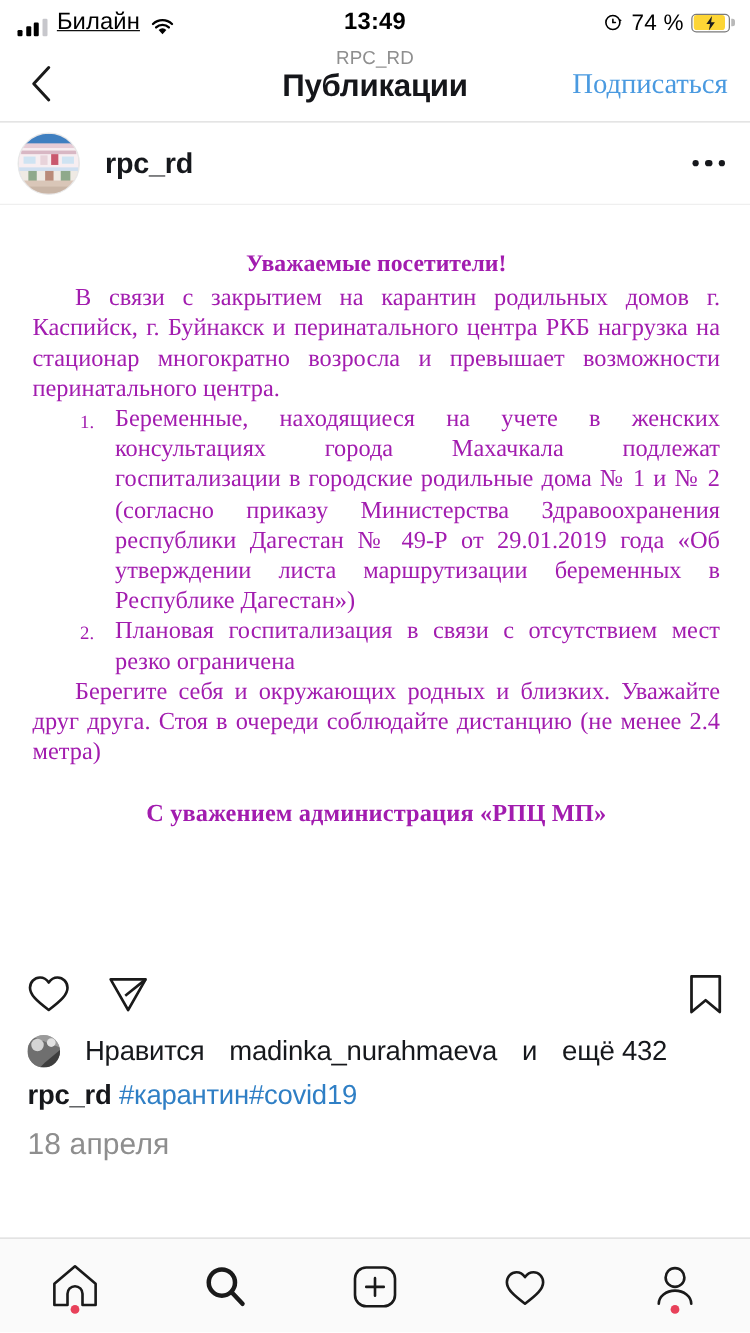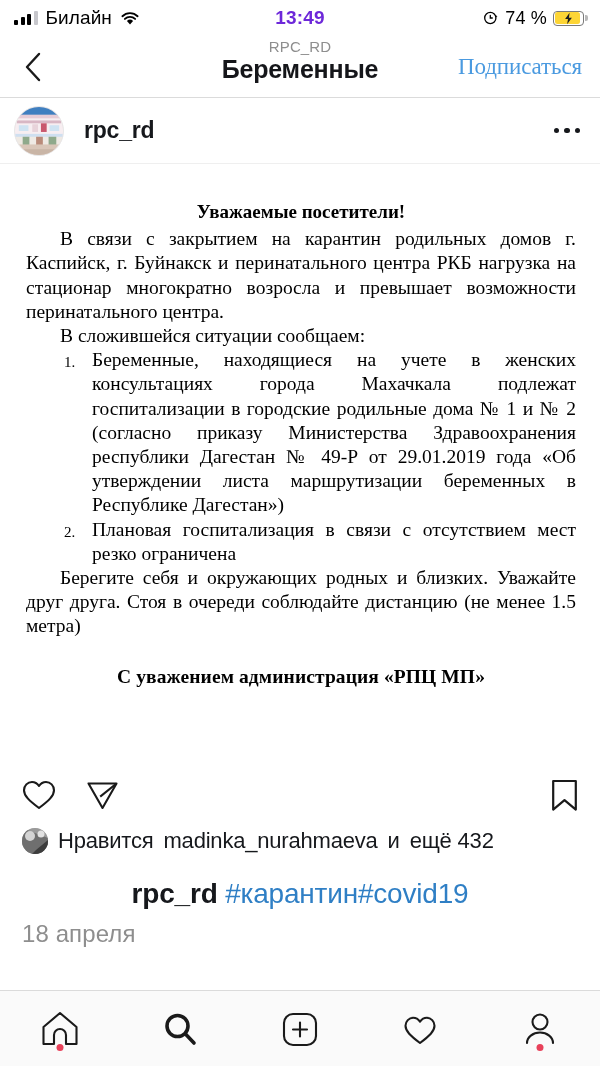--- a/index.html
+++ b/index.html
@@ -14,32 +14,32 @@
   .phone { width:600px; height:1066px; display:flex; flex-direction:column; background:#fff; position:relative; }
 
   
   .statusbar {
     height:36px; flex:0 0 36px;
     display:flex; align-items:center;
     padding:0 16px 0 14px;
     background:#fff;
     position:relative;
   }
-  .sb-left { display:flex; align-items:center; gap:8px; }
+  .sb-left { display:flex; align-items:flex-end; gap:8px;text-decoration:underline; }
   .bars { display:flex; align-items:flex-end; gap:2.5px; height:14px; }
   .bars i { width:4px; background:#000; border-radius:1px; display:block; }
   .bars i:nth-child(1){ height:5px; }
   .bars i:nth-child(2){ height:8px; }
   .bars i:nth-child(3){ height:11px; }
   .bars i:nth-child(4){ height:14px; background:#c7c7cc; }
   .carrier { font-size:19px; letter-spacing:.1px; color:#000; }
   .wifi { width:20px; height:15px; display:block; }
   .sb-center {
     position:absolute; left:0; right:0; text-align:center;
-    font-size:19px; font-weight:700; letter-spacing:.2px; color:#6d28d9;
+    font-size:19px; font-weight:700; letter-spacing:.2px; color:#000000;
     pointer-events:none;
   }
   .sb-right { margin-left:auto; display:flex; align-items:center; gap:6px; }
   .lockrot { width:16px; height:16px; display:block; }
   .battpct { font-size:18px; color:#000; letter-spacing:.2px; }
   .batt { position:relative; width:31px; height:15px; }
   .batt .shell { position:absolute; inset:0; border:1.5px solid #7a7a7a; border-radius:4px; background:#fff; }
   .batt .fill { position:absolute; left:1.5px; top:1.5px; bottom:1.5px; width:25px; background:#fdd535; border-radius:2.5px; }
   .batt .cap { position:absolute; right:-3.5px; top:4.5px; width:2.5px; height:6px; background:#b9b9b9; border-radius:0 2px 2px 0; }
   .batt .bolt { position:absolute; left:9px; top:1px; width:13px; height:13px; }
@@ -91,21 +91,21 @@
   
   .postmedia {
     flex:0 0 600px; height:600px;
     background:#fff;
     padding:36px 24px 0 26px;
     overflow:hidden;
     position:relative;
   }
   .doc {
     font-family:"Liberation Serif", serif;
-    color:#000000;
+    color:#a21caf;
     font-size:19.5px;
     line-height:24.2px;
     text-align:justify;
     text-justify:inter-word;
   }
   .doc .center { text-align:center; font-weight:700; font-size:19px; margin-bottom:3px; }
   .doc p { margin:0; text-indent:34px; }
   .doc ol { list-style:none; counter-reset:li; margin:0; padding:0; }
   .doc ol li {
     counter-increment:li;
@@ -126,25 +126,25 @@
     display:flex; align-items:center;
     padding:0 22px 0 22px;
     background:#fff;
   }
   .act { cursor:pointer; display:flex; align-items:center; justify-content:center; }
   .act.heart { margin-right:30px; }
   .act.save { margin-left:auto; }
 
   
   .caption { padding:0 22px; background:#fff; flex:1 1 auto; }
-  .likes { display:flex; align-items:center; gap:10px; font-size:22px; color:#16181c; letter-spacing:-.2px; line-height:30px; }
+  .likes { display:flex; align-items:center; gap:20px; font-size:22px; color:#16181c; letter-spacing:-.2px; line-height:30px; }
   .likeav { width:26px; height:26px; border-radius:50%; overflow:hidden; flex:0 0 26px; background:#bdbdbd; }
   .likeav svg { display:block; width:100%; height:100%; }
   .likes b { font-weight:400; }
-  .capline { margin-top:24px; font-size:28px; color:#16181c; letter-spacing:-.2px; line-height:28px;text-align:center; }
+  .capline { margin-top:6px; font-size:22px; color:#16181c; letter-spacing:-.2px; line-height:28px; }
   .capline .user { font-weight:700; }
   .capline .tag { color:#2f7fc5; }
   .date { margin-top:12px; font-size:24px; color:#8e8e8e; letter-spacing:.1px; }
 
   
   .tabbar {
     flex:0 0 76px; height:76px;
     display:flex; align-items:center;
     border-top:1px solid #dbdbdb;
     background:#fafafa;
@@ -203,21 +203,21 @@
   </div>
 
   <div class="navbar">
     <div class="backbtn">
       <svg width="20" height="32" viewBox="0 0 20 32">
         <path d="M16 3 L4 16 L16 29" fill="none" stroke="#1a1a1a" stroke-width="2.4" stroke-linecap="round" stroke-linejoin="round"></path>
       </svg>
     </div>
     <div class="nav-titles">
       <div class="nav-sub">RPC_RD</div>
-      <div class="nav-title">Беременные</div>
+      <div class="nav-title">Публикации</div>
     </div>
     <button class="follow">Подписаться</button>
   </div>
 
   <div class="posthead">
     <div class="avatar">
       <svg viewBox="0 0 50 50" preserveAspectRatio="xMidYMid slice">
         <rect x="0" y="0" width="50" height="50" fill="#f3e6ea"></rect>
         <rect x="0" y="0" width="50" height="9" fill="#3f7fc0"></rect>
         <rect x="0" y="8" width="50" height="4" fill="#e6ccd6"></rect>
@@ -241,26 +241,25 @@
         <i></i>
         <i></i>
         <i></i>
       </div>
   </div>
 
   <div class="postmedia">
     <div class="doc">
       <div class="center">Уважаемые посетители!</div>
       <p>В связи с закрытием на карантин родильных домов г. Каспийск, г. Буйнакск и перинатального центра РКБ нагрузка на стационар многократно возросла и превышает возможности перинатального центра.</p>
-      <p>В сложившейся ситуации сообщаем:</p>
       <ol>
         <li>Беременные, находящиеся на учете в женских консультациях города Махачкала подлежат госпитализации в городские родильные дома № 1 и № 2 (согласно приказу Министерства Здравоохранения республики Дагестан № 49-Р от 29.01.2019 года «Об утверждении листа маршрутизации беременных в Республике Дагестан»)</li>
         <li>Плановая госпитализация в связи с отсутствием мест резко ограничена</li>
       </ol>
-      <p>Берегите себя и окружающих родных и близких. Уважайте друг друга. Стоя в очереди соблюдайте дистанцию (не менее 1.5 метра)</p>
+      <p>Берегите себя и окружающих родных и близких. Уважайте друг друга. Стоя в очереди соблюдайте дистанцию (не менее 2.4 метра)</p>
       <p class="sig">С уважением администрация «РПЦ МП»</p>
     </div>
   </div>
 
   <div class="actions">
     <div class="act heart">
       <svg width="34" height="32" viewBox="0 0 34 32">
         <path d="M17 29 C7 21.5 2 16.7 2 11.2 C2 6.6 5.6 3 10 3 c2.9 0 5.4 1.6 7 4 c1.6-2.4 4.1-4 7-4 c4.4 0 8 3.6 8 8.2 C32 16.7 27 21.5 17 29 Z" fill="none" stroke="#1a1a1a" stroke-width="2.1" stroke-linejoin="round"></path>
       </svg>
     </div>

